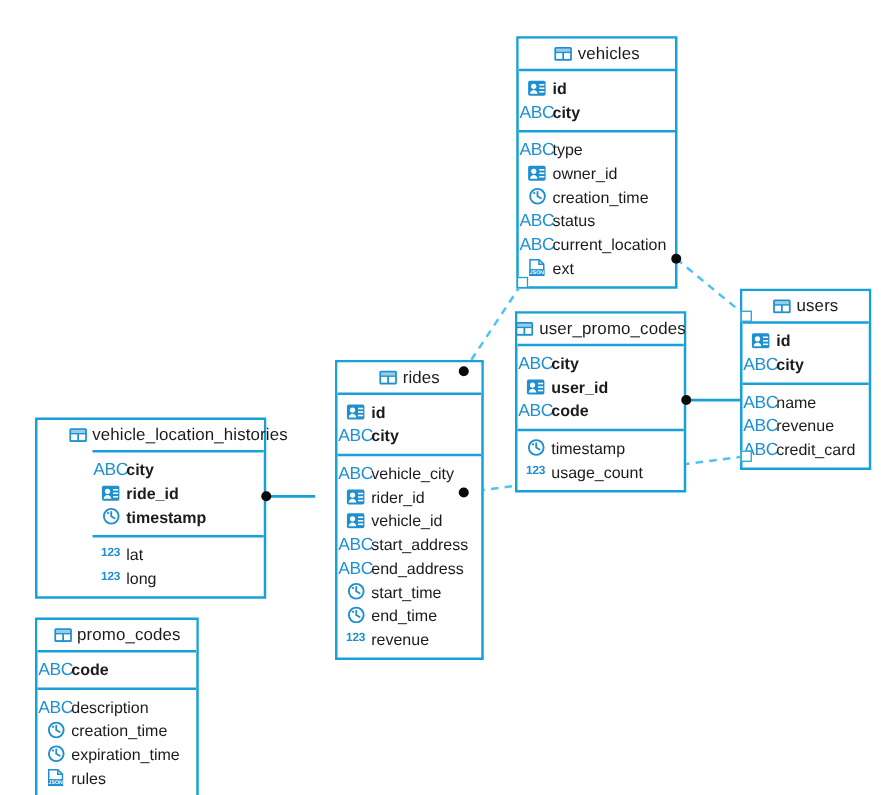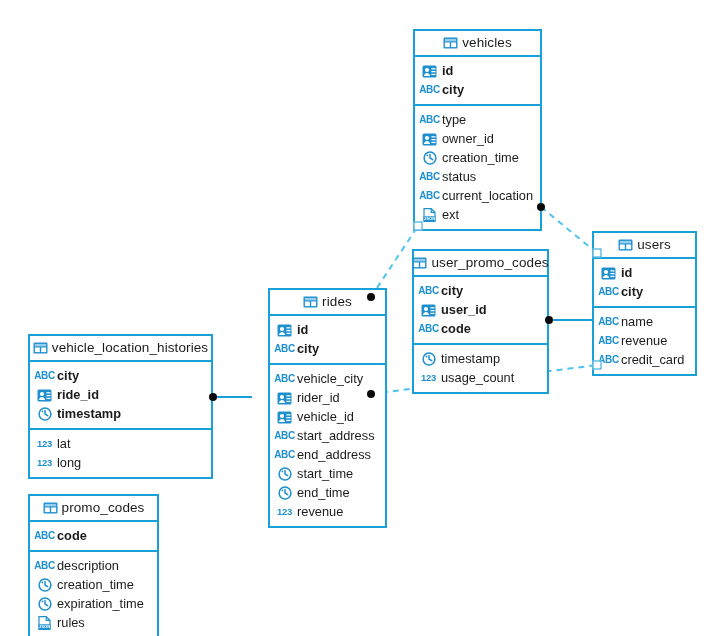--- a/index.html
+++ b/index.html
@@ -54,21 +54,21 @@
     letter-spacing: 0.1px;
   }
   .field-group {
     padding: 4px 0 5px 0;
   }
   .field-group + .field-group {
     border-top: 2px solid #18A0D8;
   }
   .field {
     display: flex;
-    align-items: flex-end;
+    align-items: flex-start;
     gap: 5px;
     padding: 1.5px 8px 1.5px 7px;
     font-size: 12.8px;
     color: #1b1b1b;
     white-space: nowrap;
     line-height: 16px;
   }
   .field.key .field-name {
     font-weight: bold;
   }
@@ -87,22 +87,22 @@
   }
   .ico svg { display: block; }
   .ico-num {
     font-size: 9.5px;
     font-weight: bold;
     color: #1E90D0;
     letter-spacing: -0.2px;
     font-family: "Liberation Sans", sans-serif;
   }
   .ico-abc {
-    font-size: 10px;
-    font-weight: bold;
+    font-size: 14px;
+    font-weight: normal;
     color: #1E90D0;
     letter-spacing: -0.3px;
     font-family: "Liberation Sans", sans-serif;
   }
 
   
   .dot {
     position: absolute;
     width: 8px;
     height: 8px;
@@ -432,21 +432,21 @@
           <span class="field-name">end_time</span>
         </div>
         <div class="field">
           <span class="ico">
             <span class="ico-num">123</span>
           </span>
           <span class="field-name">revenue</span>
         </div>
       </div>
     </div>
-    <div class="entity" style="left: 28px; top: 334px; width: 185px;">
+    <div class="entity" style="left: 28px; top: 334px; width: 185px; padding-left: 44px;">
       <div class="entity-header">
         <span class="ico">
           <svg width="15" height="12" viewBox="0 0 15 12">
             <rect x="0.5" y="0.5" width="14" height="11" rx="1.2" fill="#1E90D0"></rect>
             <rect x="1.9" y="1.9" width="11.2" height="2.5" fill="#ffffff" opacity="0.55"></rect>
             <rect x="1.9" y="5.5" width="4.9" height="4.6" fill="#ffffff"></rect>
             <rect x="8.2" y="5.5" width="4.9" height="4.6" fill="#ffffff"></rect>
           </svg>
         </span>
         <span class="entity-title">vehicle_location_histories</span>

